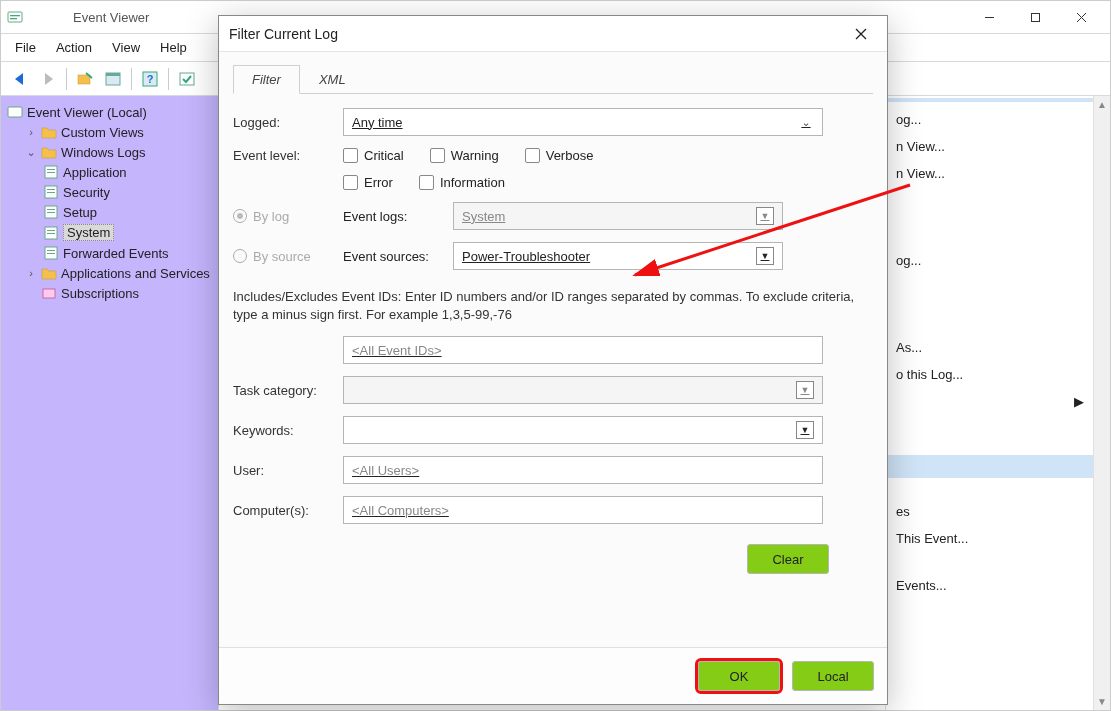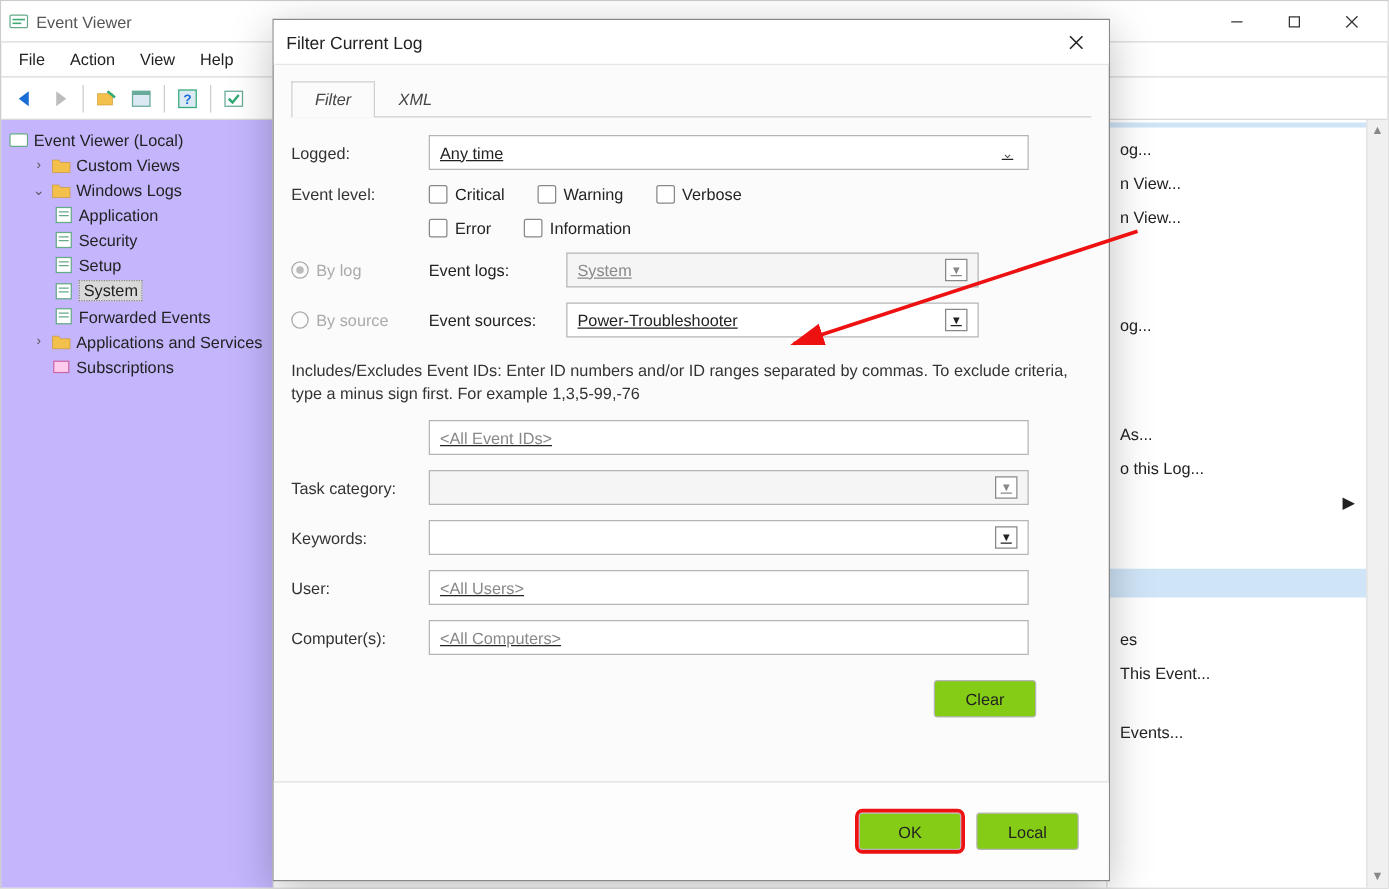--- a/index.html
+++ b/index.html
@@ -24,20 +24,21 @@
     flex-direction: column;
     border: 1px solid #ccc;
   }
   .titlebar {
     height: 32px;
     display: flex;
     align-items: center;
     padding: 16px 6px;
     border-bottom: 1px solid #d9d9d9;
     background: #fff;
+    gap: 44px;
   }
   .titlebar .app-icon { width: 16px; height: 16px; margin-right: 6px; }
   .titlebar .title { flex: 1; color: #555; }
   .win-controls { display: flex; gap: 0; }
   .win-btn { width: 46px; height: 30px; display: flex; align-items: center; justify-content: center; color: #555; }
 
   .menubar {
     display: flex;
     gap: 4px;
     padding: 2px 6px;
@@ -216,21 +217,21 @@
     padding: 0 16px;
     display: inline-flex;
     align-items: center;
     justify-content: center;
     border-radius: 3px;
   }
   .btn-row-right { display: flex; justify-content: flex-end; gap: 10px; margin-top: 8px; }
 
   .dlg-footer {
     border-top: 1px solid #e0e0e0;
-    padding: 24px;
+    padding: 13px;
     display: flex;
     justify-content: flex-end;
     gap: 12px;
     background: #fdfdfd;
   }
   .btn.highlighted { outline: 3px solid #e11; outline-offset: 0; }
 
   .arrow-overlay {
     position: absolute;
     pointer-events: none;

